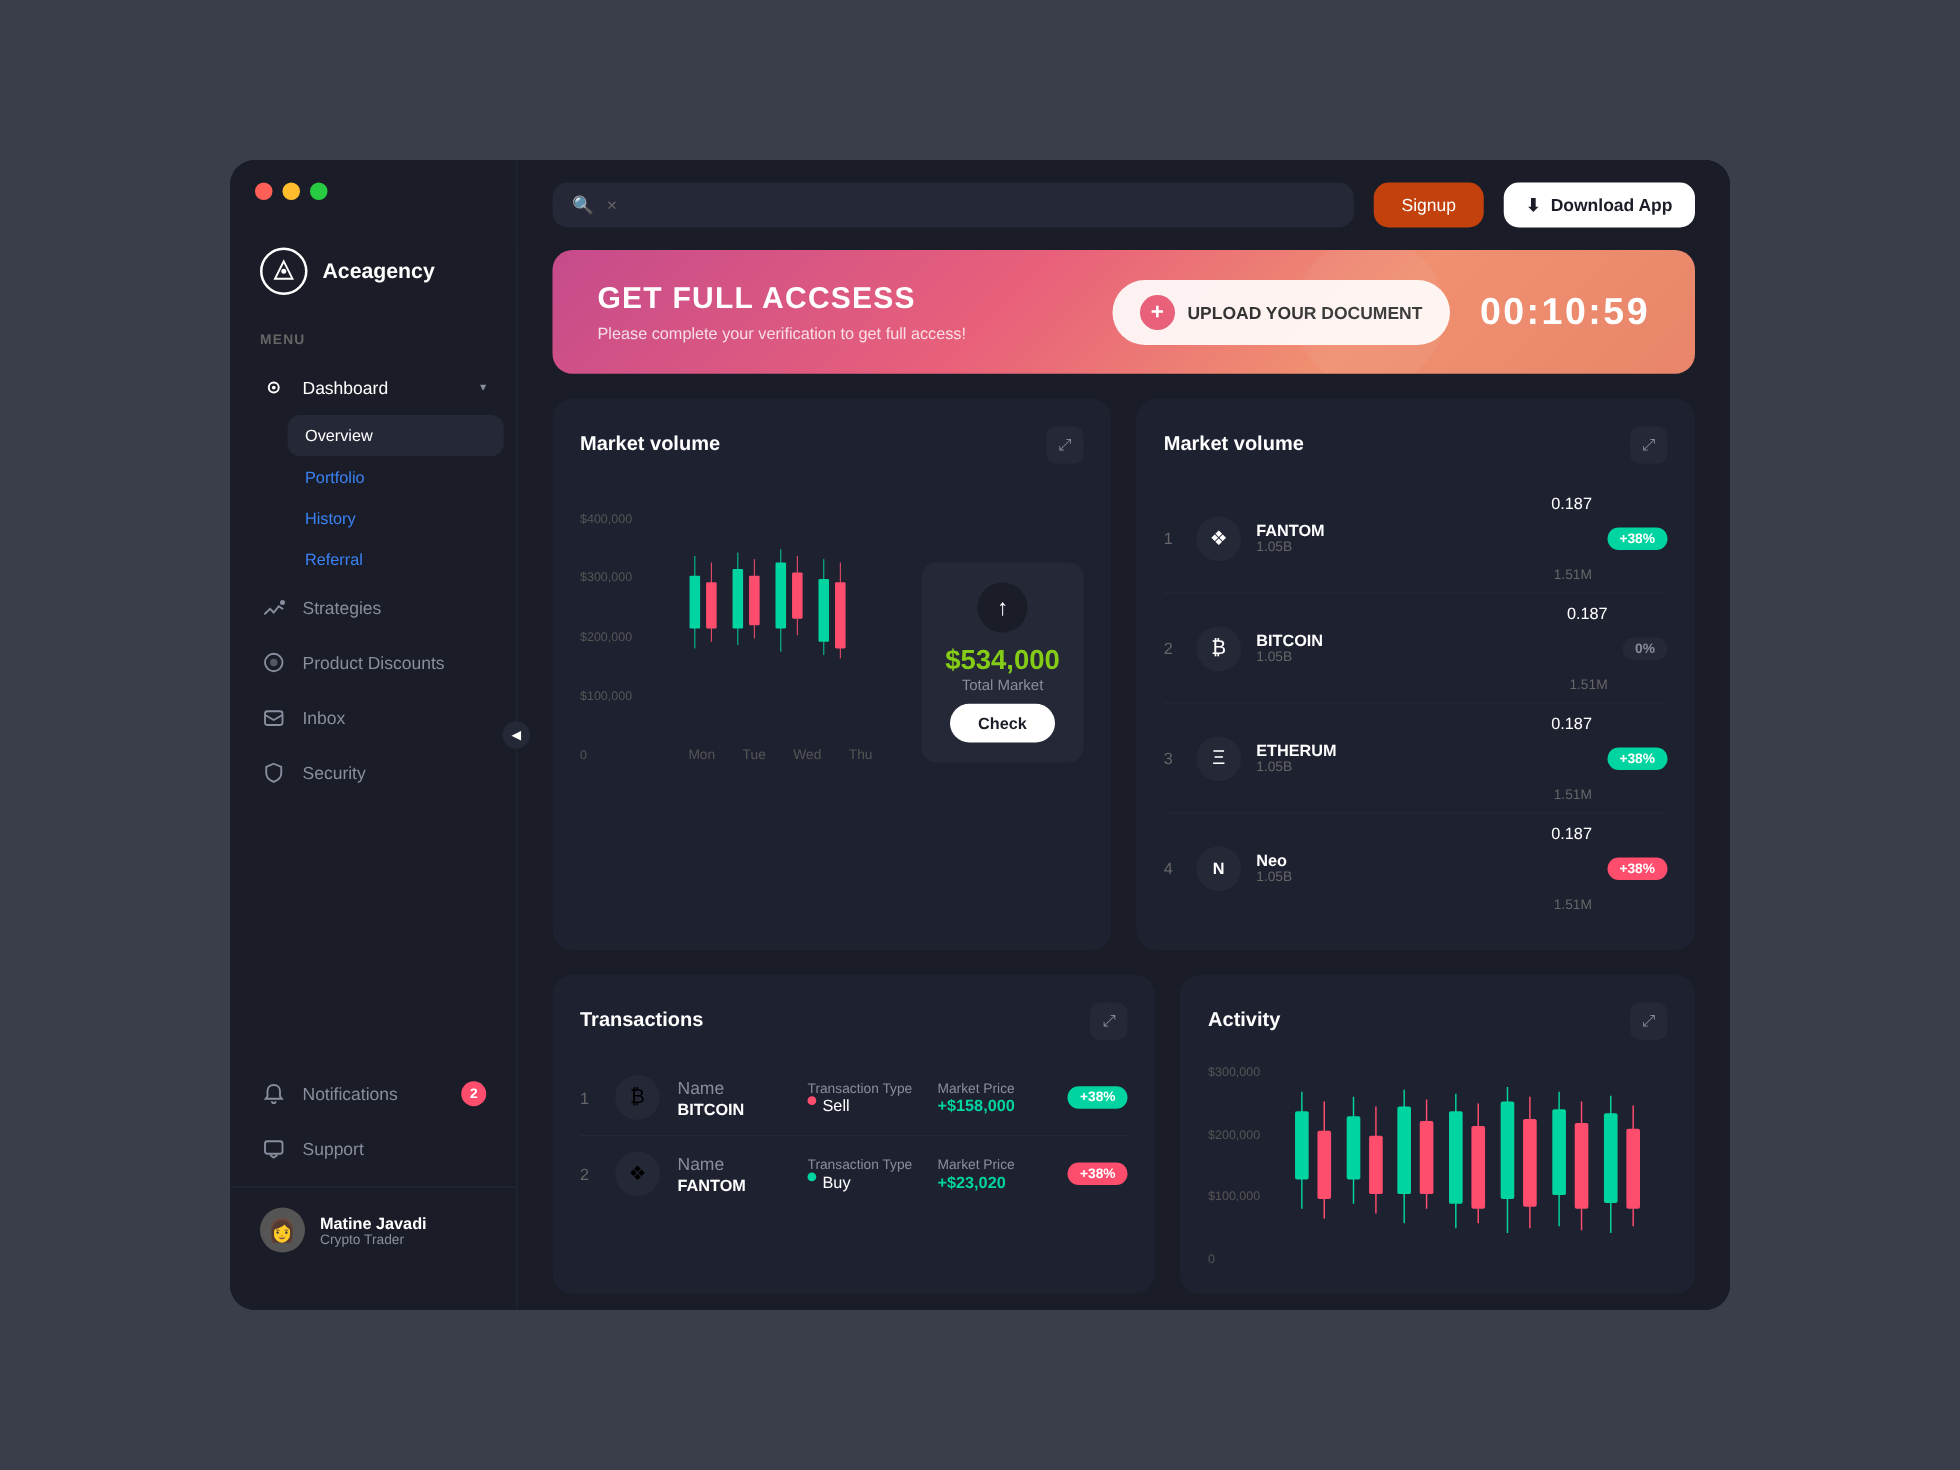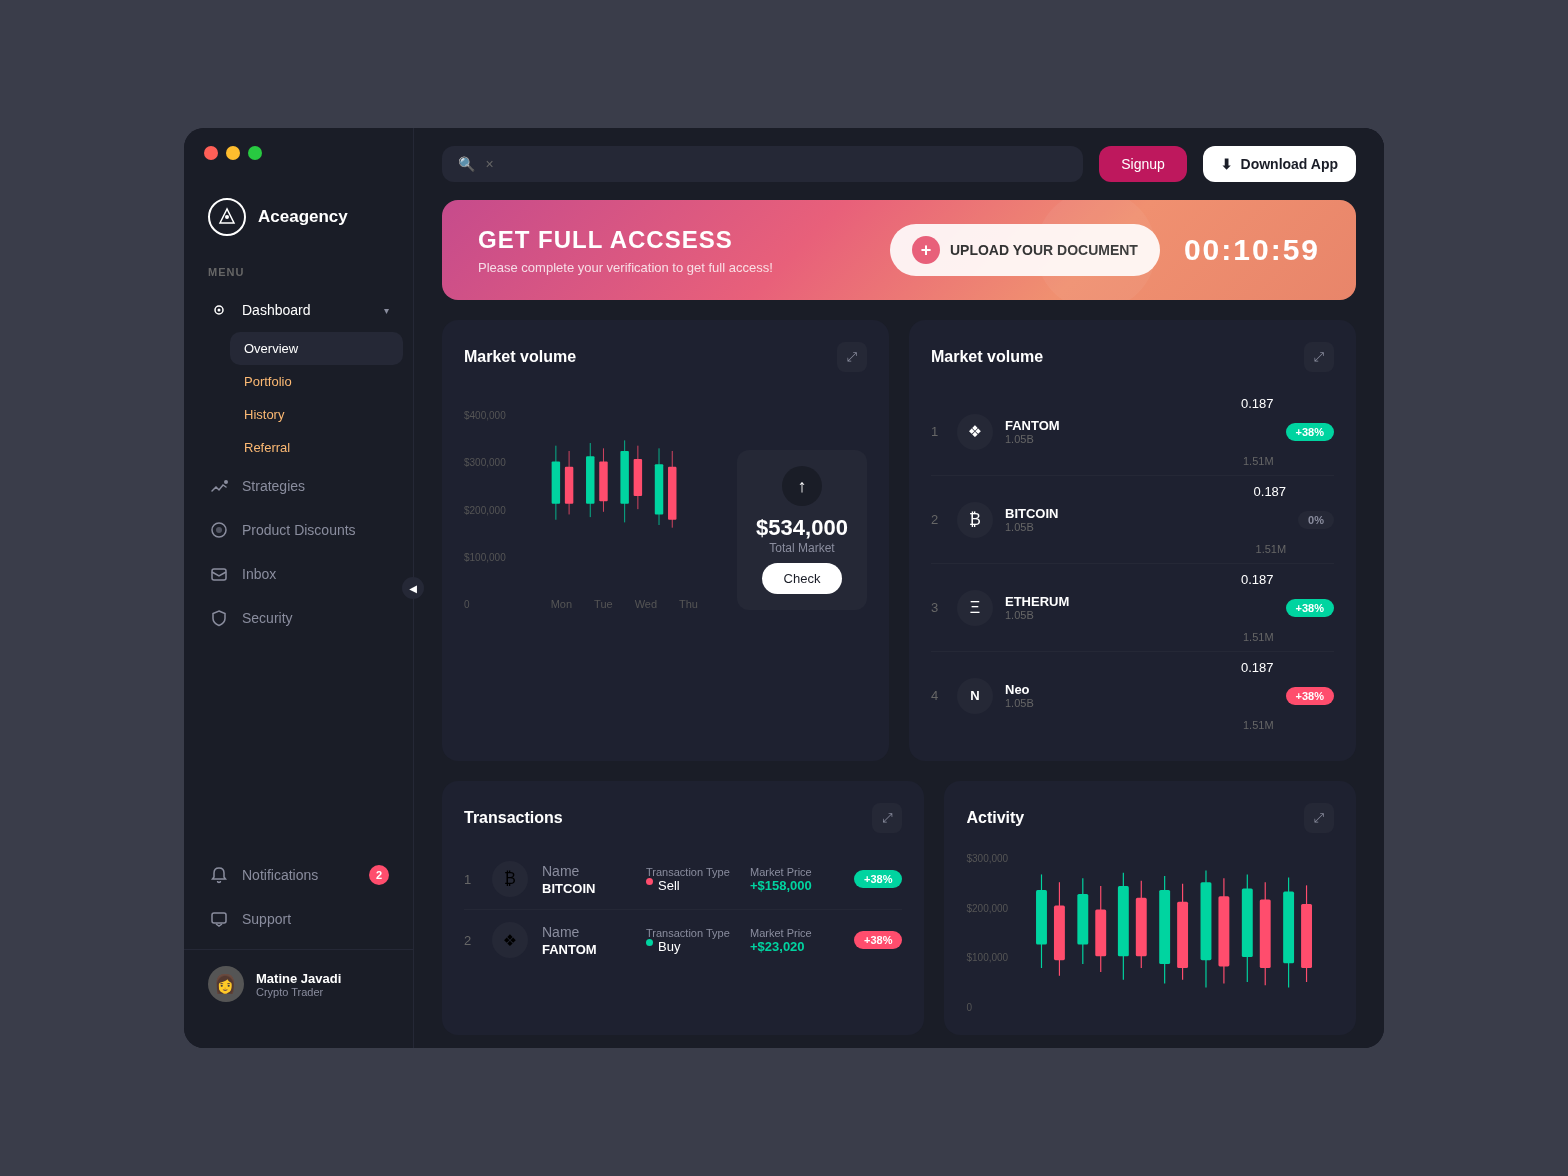--- a/index.html
+++ b/index.html
@@ -94,21 +94,21 @@
       font-size: 10px;
       color: #8a8d9e;
     }
     
     .sub-nav {
       padding-left: 36px;
     }
     .sub-nav-item {
       display: block;
       padding: 9px 24px;
-      color: #fdba74;
+      color: #3b82f6;
       font-size: 13px;
       cursor: pointer;
     }
     .sub-nav-item.active {
       color: #ffffff;
       background: #252836;
       border-radius: 10px;
       margin: 0 10px;
       padding: 9px 14px;
     }
@@ -190,21 +190,21 @@
     .search-input {
       flex: 1;
       background: none;
       border: none;
       outline: none;
       color: #8a8d9e;
       font-size: 14px;
     }
     .search-clear { color: #666; cursor: pointer; font-size: 14px; }
     .btn-signup {
-      background: #be185d;
+      background: #c2410c;
       border: none;
       border-radius: 12px;
       color: #fff;
       padding: 10px 22px;
       font-size: 14px;
       cursor: pointer;
     }
     .btn-download {
       background: #fff;
       border: none;
@@ -352,37 +352,37 @@
     }
     .market-arrow {
       width: 40px; height: 40px;
       background: #1a1d27;
       border-radius: 50%;
       display: flex; align-items: center; justify-content: center;
       color: #fff;
       font-size: 18px;
     }
     .market-amount {
-      color: #ffffff;
+      color: #84cc16;
       font-size: 22px;
       font-weight: 700;
       text-align: right;
     }
     .market-label {
       color: #8a8d9e;
       font-size: 12px;
       text-align: center;
     }
     .check-btn {
       background: #fff;
       border: none;
       border-radius: 20px;
       padding: 8px 22px;
       font-size: 13px;
-      font-weight: 400;
+      font-weight: 700;
       cursor: pointer;
       color: #1a1d27;
     }
     .chart-x-labels {
       display: flex;
       justify-content: space-around;
       color: #555;
       font-size: 11px;
       margin-top: 6px;
     }

